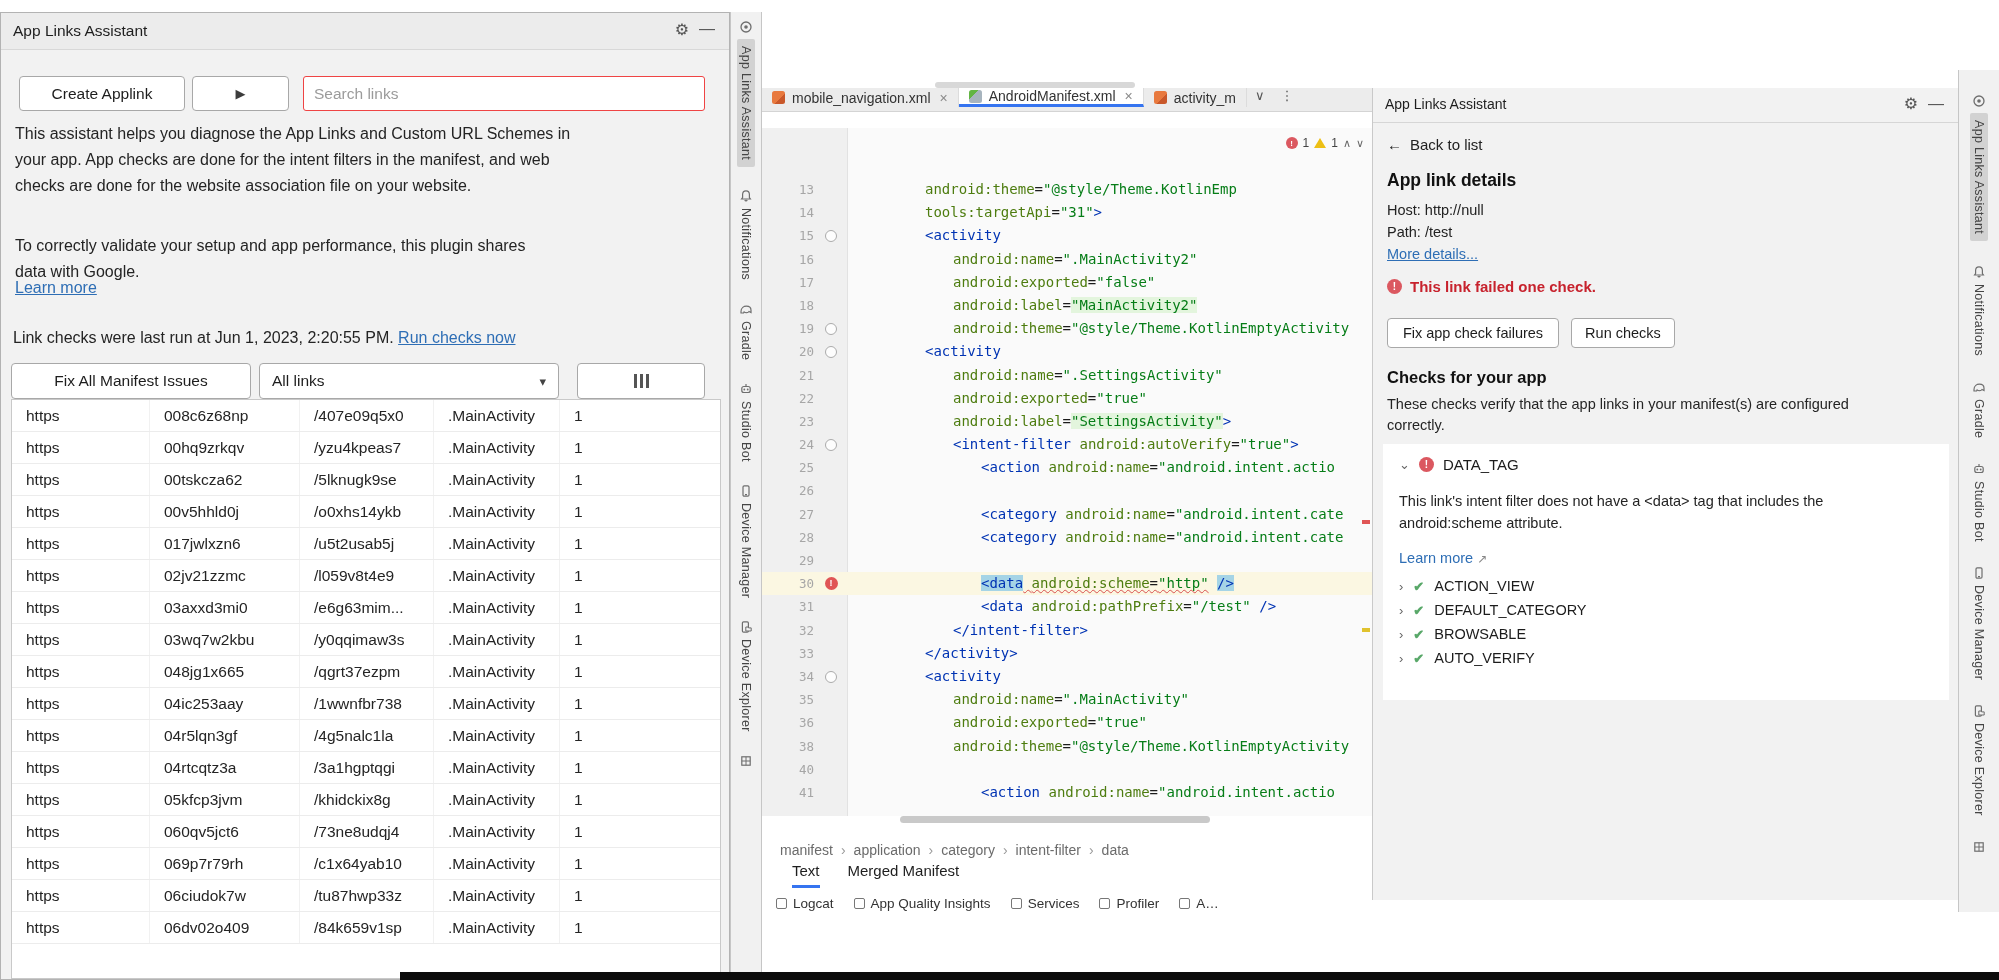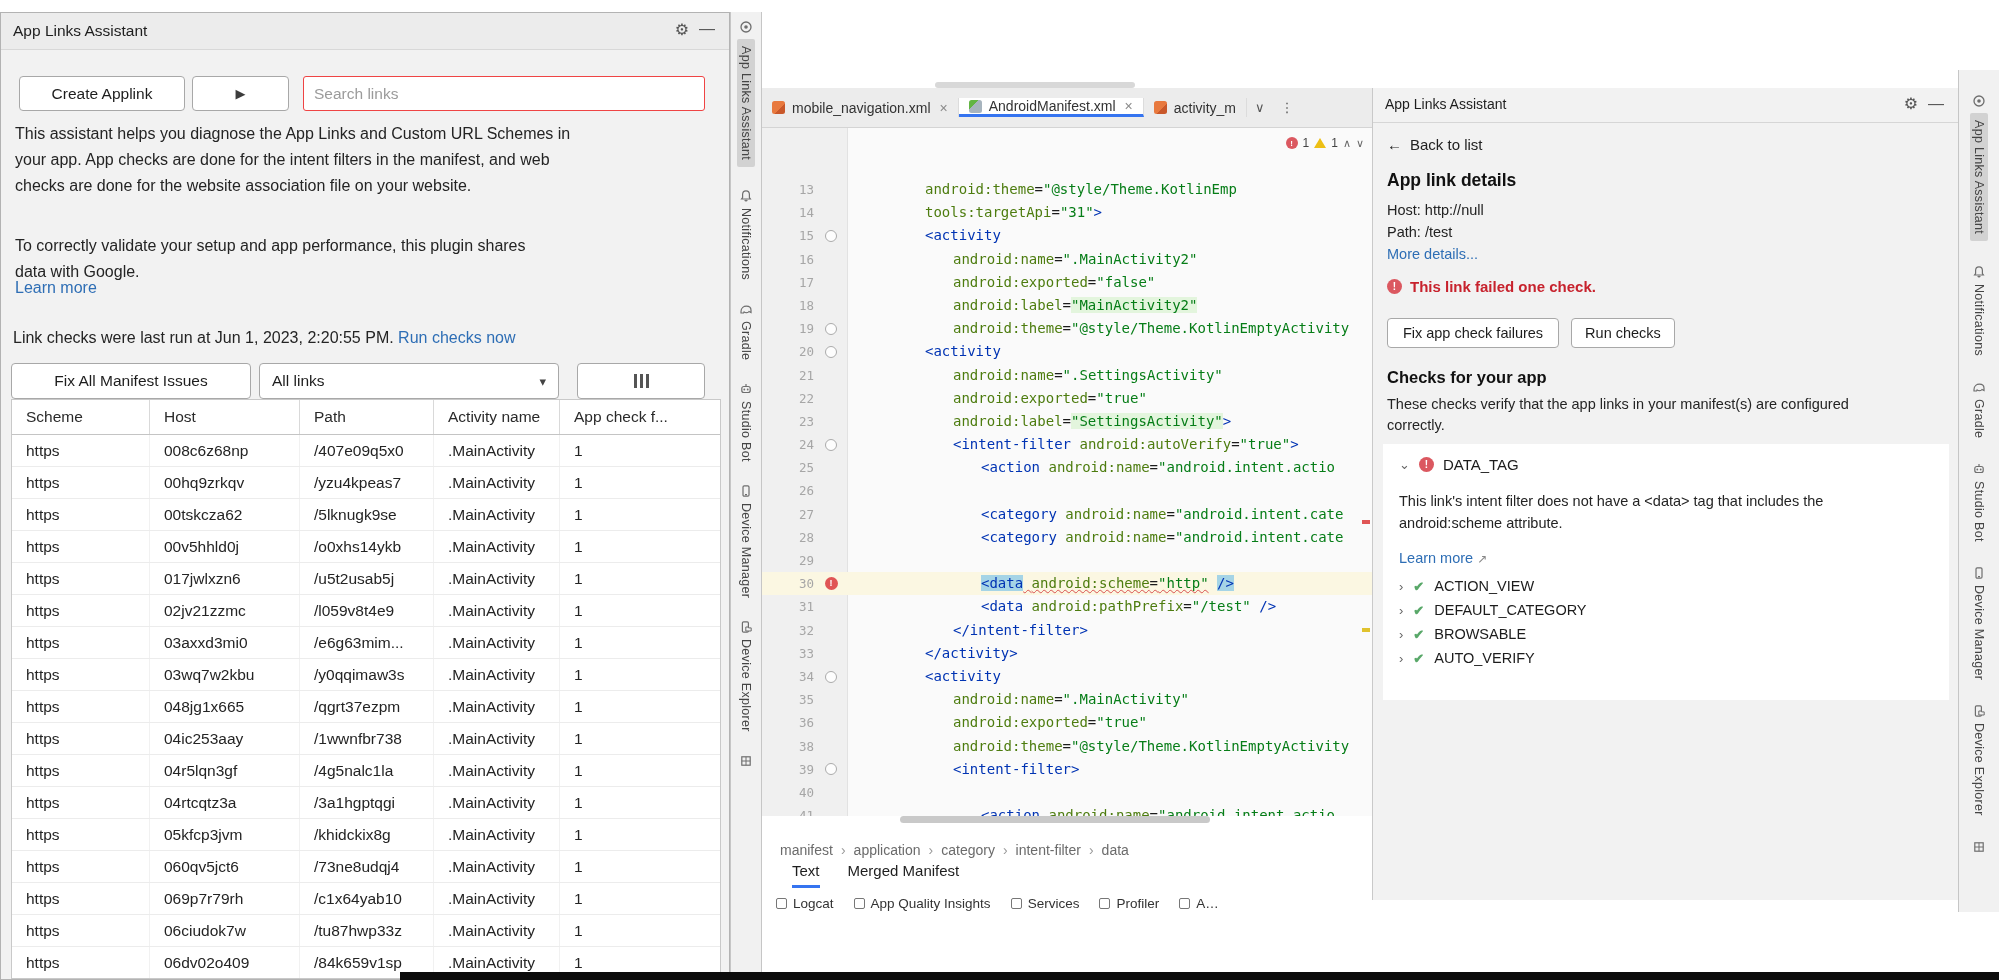--- a/index.html
+++ b/index.html
@@ -10,21 +10,21 @@
   #left-window{left:0;top:12px;width:730px;height:968px;background:#f2f2f2;border:1px solid #b3b3b3;box-sizing:border-box;}
   #lw-titlebar{left:0;top:0;right:0;height:36px;background:#ececec;border-bottom:1px solid #d8d8d8;}
   #lw-title{left:12px;top:9px;font-size:15.5px;color:#1e1e1e;}
   .titlebar-icon{font-size:16px;color:#555;cursor:default;line-height:16px;}
   .btn{background:#fff;border:1px solid #a8a8a8;border-radius:4px;font-size:15.5px;color:#1d1d1d;display:flex;align-items:center;justify-content:center;box-sizing:border-box;}
   #create-btn{left:18px;top:63px;width:166px;height:35px;}
   #play-btn{left:191px;top:63px;width:97px;height:35px;font-size:13px;color:#3c3c3c;}
   #search-input{left:302px;top:63px;width:402px;height:35px;border:1px solid #ef4444;border-radius:3px;background:#fff;font-size:15.5px;padding:0 10px;box-sizing:border-box;font-family:"Liberation Sans",sans-serif;color:#222;}
   #search-input::placeholder{color:#9b9b9b;}
   .para{left:14px;font-size:16px;line-height:26px;color:#242424;white-space:pre-line;}
-  .link{color:#2e6eb5;cursor:pointer;}
+  .link{color:#2e6eb5;text-decoration:underline;cursor:pointer;}
   #learn-more{left:14px;top:266px;font-size:16px;}
   #lastrun-row{left:12px;top:316px;font-size:16px;color:#242424;}
   #fix-all-btn{left:10px;top:350px;width:240px;height:36px;}
   #filter-select{left:258px;top:350px;width:300px;height:36px;background:#fff;border:1px solid #a8a8a8;border-radius:4px;display:flex;align-items:center;justify-content:space-between;padding:0 12px;font-size:15.5px;box-sizing:border-box;}
   #filter-select .arrow{color:#444;font-size:13px;}
   #columns-btn{left:576px;top:350px;width:128px;height:36px;}
   .bars{display:inline-block;width:3px;height:14px;background:#555;box-shadow:6px 0 0 #555,12px 0 0 #555;margin-right:12px;}
 
   
   #links-table{left:10px;top:386px;width:710px;bottom:0;background:#fff;border:1px solid #c9c9c9;overflow:hidden;box-sizing:border-box;}
@@ -39,21 +39,21 @@
   #left-strip{left:730px;top:12px;width:32px;height:968px;padding-top:8px;gap:22px;}
   #right-strip{left:1958px;top:70px;width:41px;height:842px;padding-top:24px;gap:24px;border-right:none;}
   .strip-item{display:flex;flex-direction:column;align-items:center;gap:5px;cursor:pointer;}
   .slabel{writing-mode:vertical-rl;font-size:12.5px;color:#454545;letter-spacing:.3px;}
   .strip-item.selected .slabel{background:#d2d2d2;padding:7px 2px;border-radius:2px;}
   .sicon svg{display:block;}
 
   
   #main-window{left:762px;top:70px;width:1237px;height:842px;background:#fff;}
   #tab-fragment{left:173px;top:12px;width:200px;height:6px;background:#d8d8d8;border-radius:3px;}
-  #editor-tabs{left:0;top:18px;width:610px;height:40px;background:#ececec;border-bottom:1px solid #d4d4d4;display:flex;align-items:center;box-sizing:border-box;}
+  #editor-tabs{left:0;top:18px;width:610px;height:24px;background:#ececec;border-bottom:1px solid #d4d4d4;display:flex;align-items:flex-start;box-sizing:border-box;}
   .etab{display:flex;align-items:center;gap:7px;padding:0 10px;border-right:1px solid #dcdcdc;font-size:14px;color:#333;box-sizing:border-box;cursor:pointer;white-space:nowrap;}
   .etab.active{background:#fff;border-bottom:3px solid #3574f0;}
   .ficon{width:13px;height:13px;border-radius:2.5px;flex:none;}
   .ficon.nav{background:linear-gradient(135deg,#e8793e 0 60%,#c9582a 60%);}
   .ficon.manifest{background:linear-gradient(135deg,#62b543 0 38%,#a7b4be 38%);}
   .tclose{color:#8a8a8a;font-size:14px;margin-left:2px;cursor:pointer;}
   .tabctl{display:flex;align-items:center;color:#555;font-size:13px;padding:0 8px;cursor:pointer;}
 
   
   #editor{left:0;top:58px;width:610px;height:688px;background:#fafafa;overflow:hidden;}
@@ -213,27 +213,20 @@
     </div>
     <div class="abs btn" id="fix-all-btn">Fix All Manifest Issues</div>
     <div class="abs" id="filter-select">
       <span>All links</span>
       <span class="arrow">▾</span>
     </div>
     <div class="abs btn" id="columns-btn">
         <span class="bars"></span>
       </div>
     <div class="abs" id="links-table">
-      <div class="thead" id="table-head">
-          <div class="thcell c0">Scheme</div>
-          <div class="thcell c1">Host</div>
-          <div class="thcell c2">Path</div>
-          <div class="thcell c3">Activity name</div>
-          <div class="thcell c4">App check f...</div>
-        </div>
       <div id="table-body">
           <div class="trow">
             <div class="tcell c0">https</div>
             <div class="tcell c1">008c6z68np</div>
             <div class="tcell c2">/407e09q5x0</div>
             <div class="tcell c3">.MainActivity</div>
             <div class="tcell c4">1</div>
           </div>
           <div class="trow">
             <div class="tcell c0">https</div>
@@ -396,21 +389,20 @@
           <div class="code-line"><span class="ln">28</span><span class="foldc"></span><span class="code" style="padding-left: 133px;"><span class="tk-tag">&lt;category</span><span class="tk-eq"> </span><span class="tk-attr">android:name</span><span class="tk-eq">=</span><span class="tk-str">"android.intent.cate</span></span></div>
           <div class="code-line"><span class="ln">29</span><span class="foldc"></span><span class="code" style="padding-left: 133px;"></span></div>
           <div class="code-line line-error"><span class="ln">30</span><span class="foldc"><span class="gut-err">!</span></span><span class="code" style="padding-left: 133px;"><span class="tk-tag hl-sel">&lt;data</span><span class="tk-eq sq"> </span><span class="tk-attr sq">android:scheme</span><span class="tk-eq sq">=</span><span class="tk-str sq">"http"</span><span class="tk-eq"> </span><span class="tk-tag hl-sel">/&gt;</span></span></div>
           <div class="code-line"><span class="ln">31</span><span class="foldc"></span><span class="code" style="padding-left: 133px;"><span class="tk-tag">&lt;data</span><span class="tk-eq"> </span><span class="tk-attr">android:pathPrefix</span><span class="tk-eq">=</span><span class="tk-str">"/test"</span><span class="tk-eq"> </span><span class="tk-tag">/&gt;</span></span></div>
           <div class="code-line"><span class="ln">32</span><span class="foldc"></span><span class="code" style="padding-left: 105px;"><span class="tk-tag">&lt;/intent-filter&gt;</span></span></div>
           <div class="code-line"><span class="ln">33</span><span class="foldc"></span><span class="code" style="padding-left: 77px;"><span class="tk-tag">&lt;/activity&gt;</span></span></div>
           <div class="code-line"><span class="ln">34</span><span class="foldc"><span class="foldcirc"></span></span><span class="code" style="padding-left: 77px;"><span class="tk-tag">&lt;activity</span></span></div>
           <div class="code-line"><span class="ln">35</span><span class="foldc"></span><span class="code" style="padding-left: 105px;"><span class="tk-attr">android:name</span><span class="tk-eq">=</span><span class="tk-str">".MainActivity"</span></span></div>
           <div class="code-line"><span class="ln">36</span><span class="foldc"></span><span class="code" style="padding-left: 105px;"><span class="tk-attr">android:exported</span><span class="tk-eq">=</span><span class="tk-str">"true"</span></span></div>
           <div class="code-line"><span class="ln">38</span><span class="foldc"></span><span class="code" style="padding-left: 105px;"><span class="tk-attr">android:theme</span><span class="tk-eq">=</span><span class="tk-str">"@style/Theme.KotlinEmptyActivity</span></span></div>
-          <div class="code-line"><span class="ln">39</span><span class="foldc"><span class="foldcirc"></span></span><span class="code" style="padding-left: 105px;"><span class="tk-tag">&lt;intent-filter&gt;</span></span></div>
           <div class="code-line"><span class="ln">40</span><span class="foldc"></span><span class="code" style="padding-left: 133px;"></span></div>
           <div class="code-line"><span class="ln">41</span><span class="foldc"></span><span class="code" style="padding-left: 133px;"><span class="tk-tag">&lt;action</span><span class="tk-eq"> </span><span class="tk-attr">android:name</span><span class="tk-eq">=</span><span class="tk-str">"android.intent.actio</span></span></div>
         </div>
       <div class="abs" id="inspection-widget">
         <span class="errdot-sm">!</span>
         <span>1</span>
         <span class="warn-tri"></span>
         <span>1</span>
         <span class="insp-chev">∧</span>
         <span class="insp-chev">∨</span>

